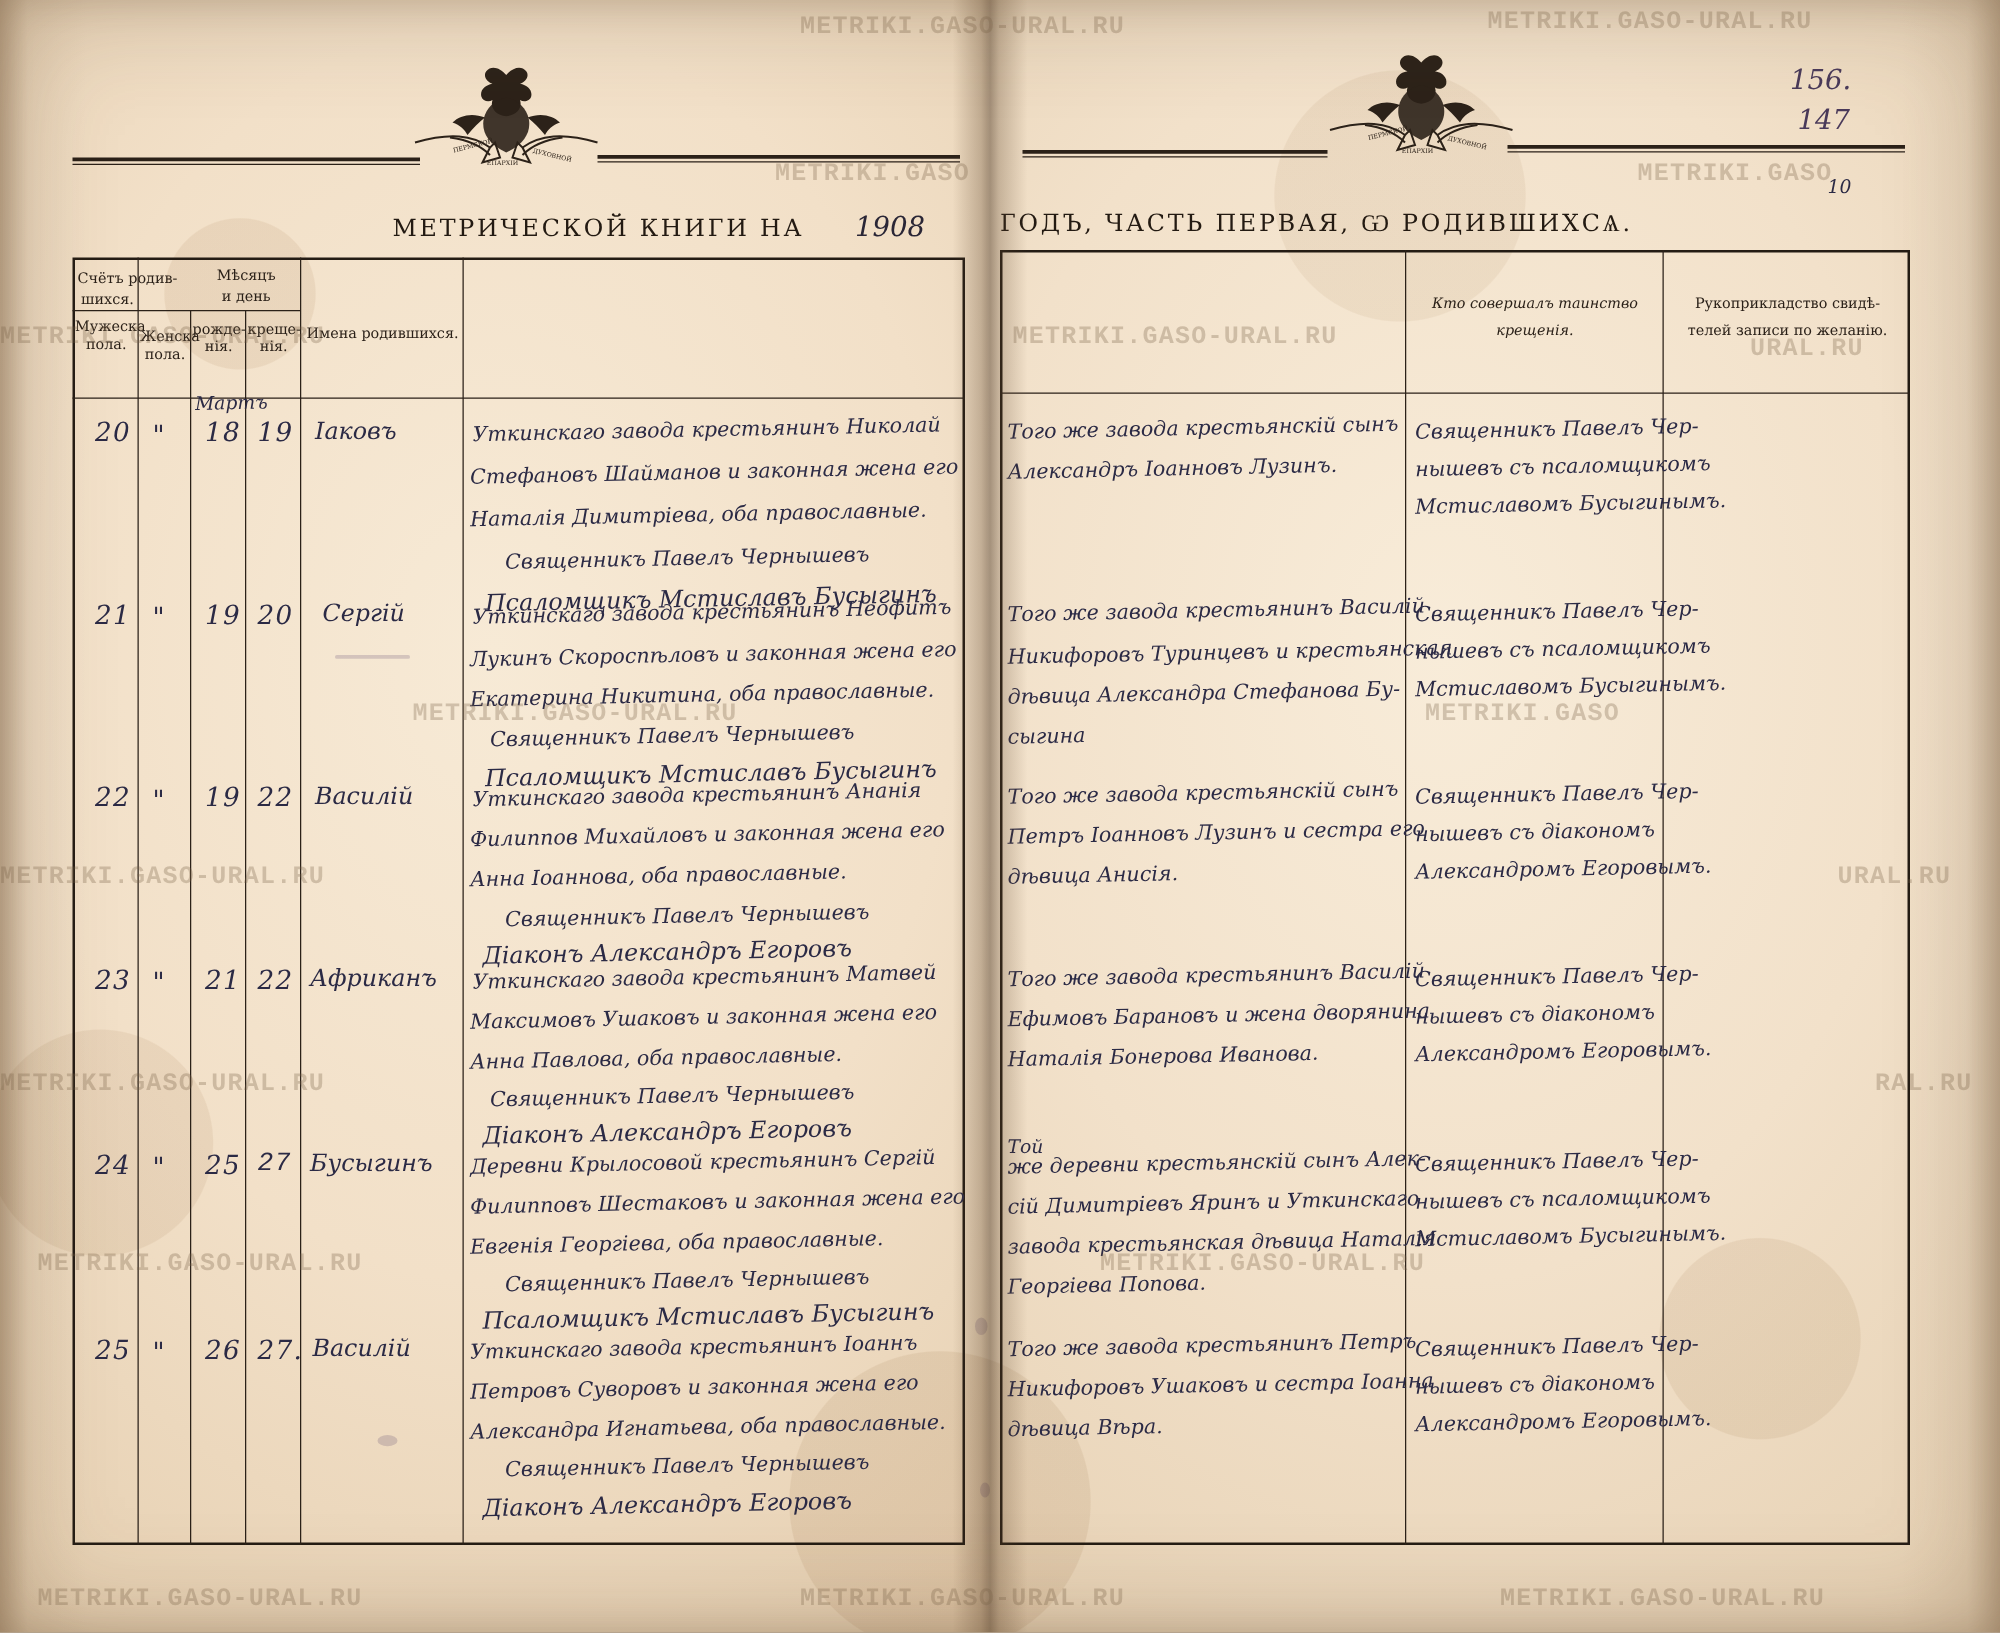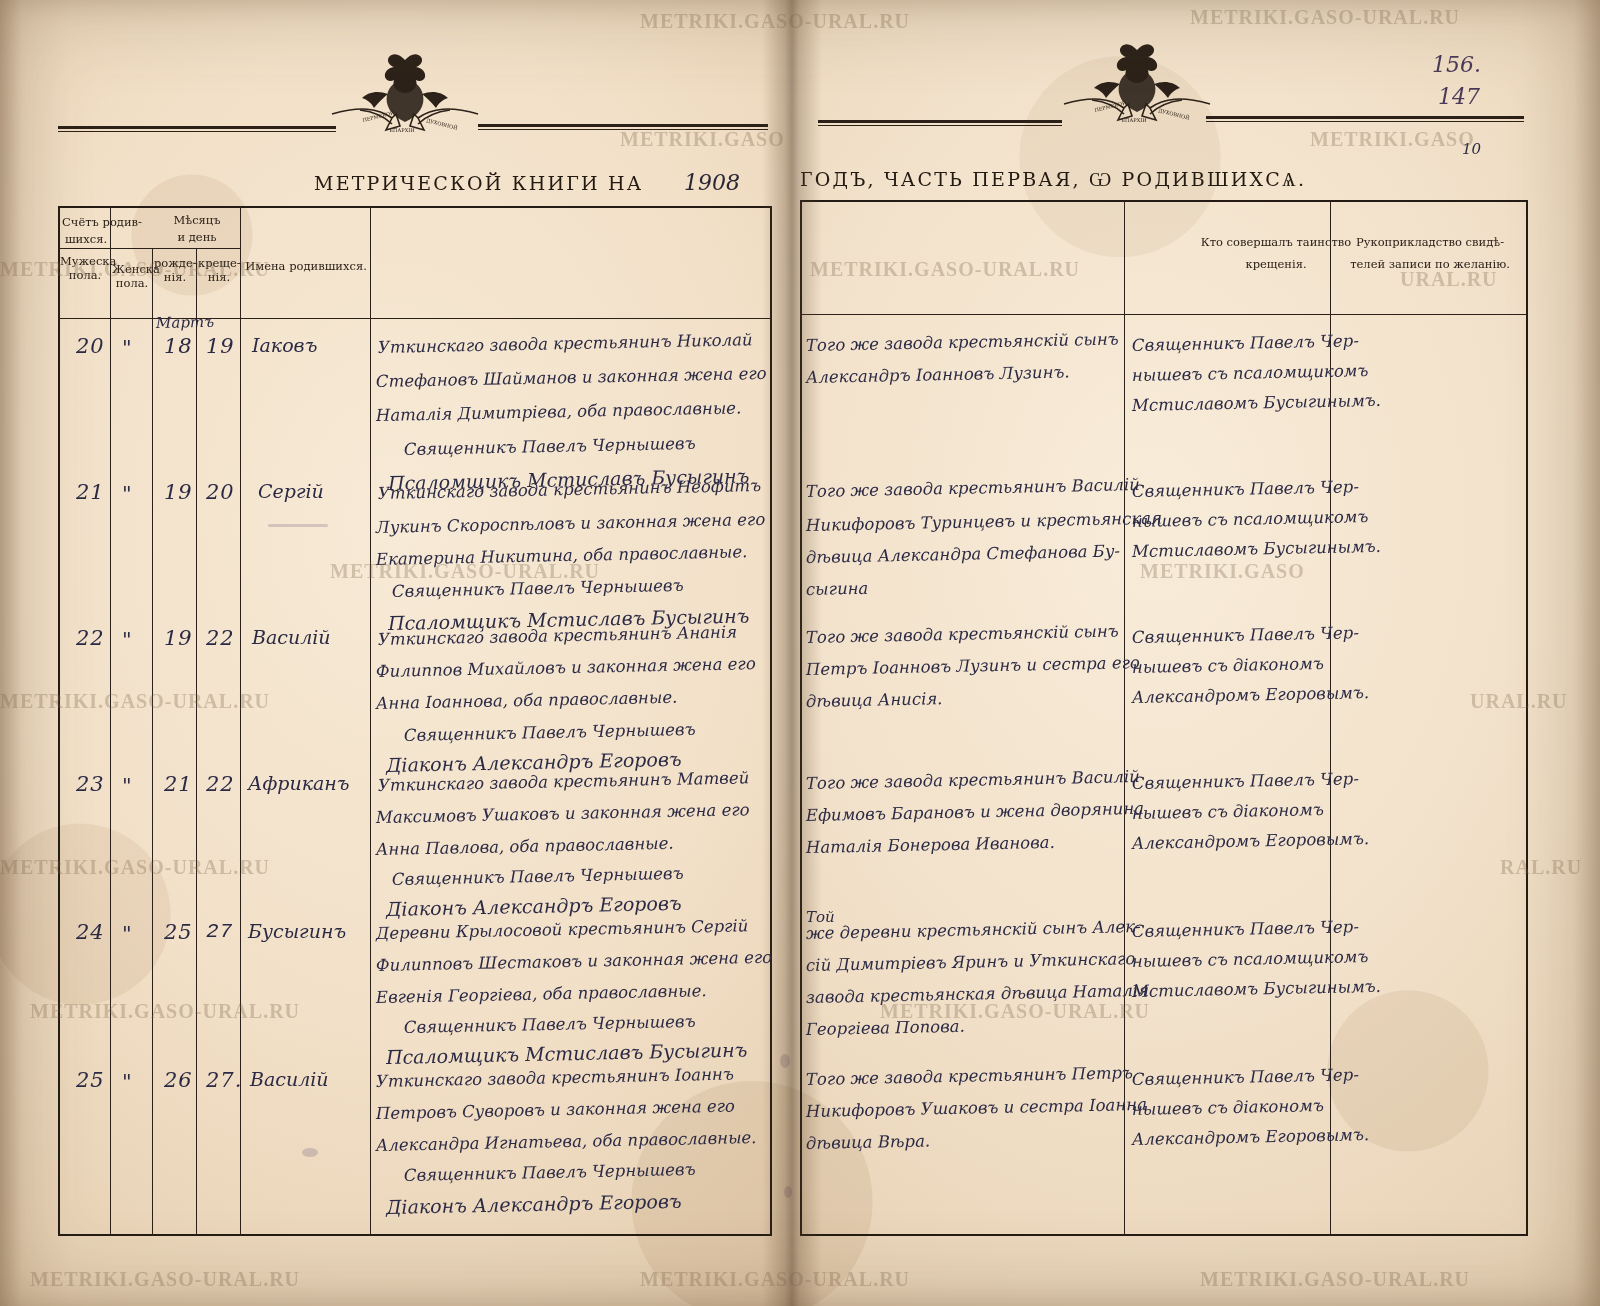--- a/index.html
+++ b/index.html
@@ -151,21 +151,21 @@
   .hw.nm  { font-size: 19px; }
   .hw.bd  { font-size: 16.5px; }
   .hw.sm  { font-size: 15px; }
   .hw.pg  { color: #4a3a5a; font-size: 22px; }
   .hw.tilt { transform: rotate(-1.2deg); }
 
   
   .wm {
     position: absolute;
     color: rgba(120,95,70,0.30);
-    font-family: Liberation Serif, serif;
+    font-family: Liberation Mono, monospace;
     font-weight: bold;
     font-size: 20px;
     letter-spacing: 1px;
     white-space: nowrap;
     pointer-events: none;
   }
 
   .ink-smudge {
     position: absolute;
     border-radius: 50%;
@@ -272,21 +272,21 @@
   <div class="hd" style="left:160px; top:212px; width:74px;">Мѣсяцъ<br>и день</div>
   <div class="hd" style="left:154px; top:256px; width:42px; line-height:1.25;">рожде-<br>нія.</div>
   <div class="hd" style="left:198px; top:256px; width:42px; line-height:1.25;">креще-<br>нія.</div>
   <div class="hd" style="left:244px; top:258px; width:124px;">Имена родившихся.</div>
 
   <div class="tbl" style="left:800px; top:200px; width:728px; height:1036px;"></div>
   <div class="vline" style="left:1124px; top:200px; height:1036px;"></div>
   <div class="vline" style="left:1330px; top:200px; height:1036px;"></div>
   <div class="hline" style="left:800px; top:314px; width:728px;"></div>
 
-  <div class="hd" style="left:1180px; top:232px; width:192px; line-height:1.9;">Кто совершалъ таинство<br>крещенія.</div>
+  <div class="hd" style="left:1132px; top:232px; width:192px; line-height:1.9;font-style:italic;">Кто совершалъ таинство<br>крещенія.</div>
   <div class="hd" style="left:1336px; top:232px; width:188px; line-height:1.9;">Рукоприкладство свидѣ-<br>телей записи по желанію.</div>
 
   <div class="hw sm tilt" style="left:156px; top:314px;">Мартъ</div>
 
   <div class="hw num" style="left:76px; top:334px;">20</div>
   <div class="hw num" style="left:122px; top:336px;">"</div>
   <div class="hw num" style="left:164px; top:334px;">18</div>
   <div class="hw num" style="left:206px; top:334px;">19</div>
   <div class="hw nm" style="left:252px; top:334px;">Іаковъ</div>
 

